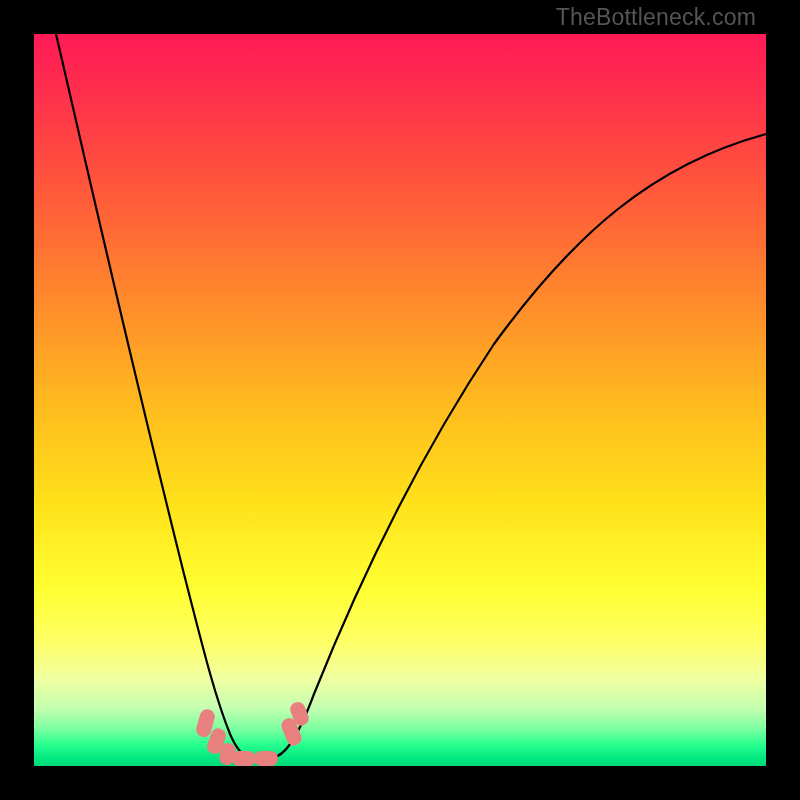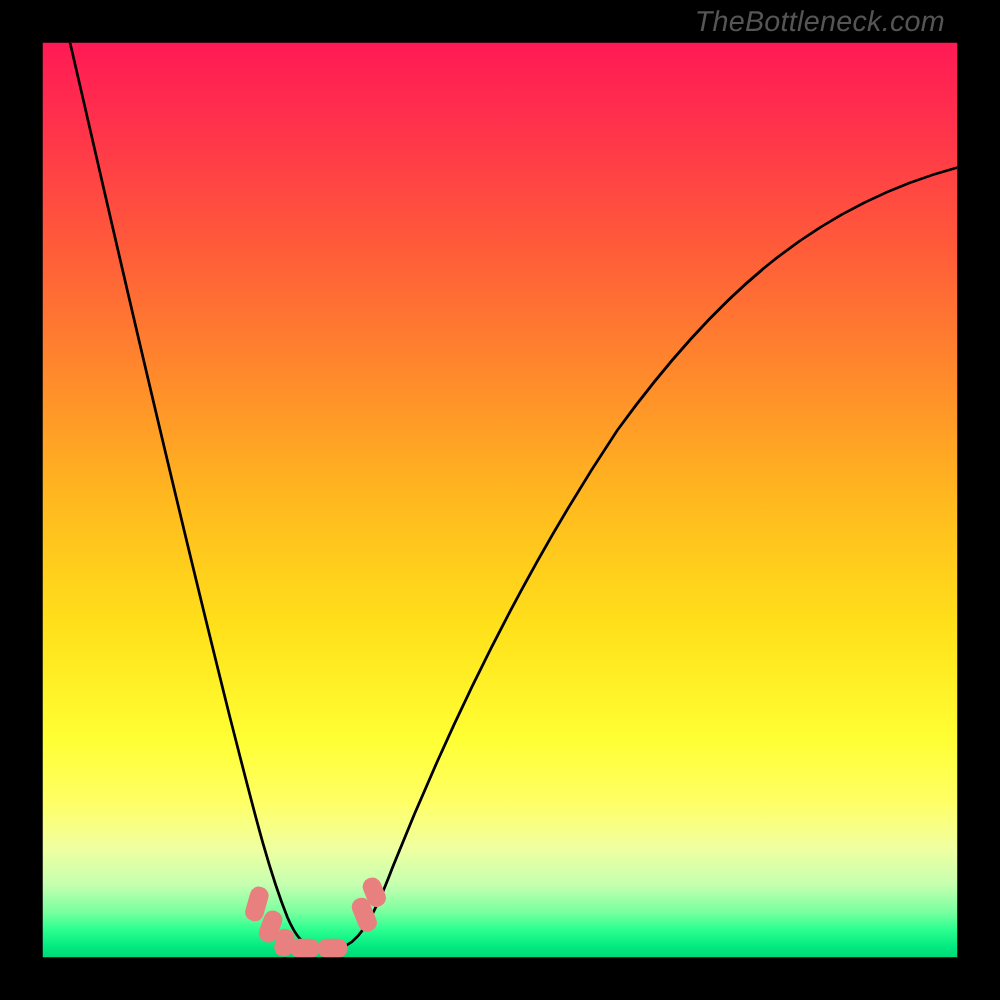--- a/index.html
+++ b/index.html
@@ -11,21 +11,20 @@
     background: #000;
     font-family: Arial, Helvetica, sans-serif;
   }
   .frame {
     position: absolute;
     left: 0;
     top: 0;
     width: 764px;
     height: 800px;
     background: #000;
-    font-style: italic;
   }
   .plot-area {
     position: absolute;
     left: 34px;
     top: 34px;
     width: 732px;
     height: 732px;
     overflow: hidden;
   }
   .gradient-bg {

